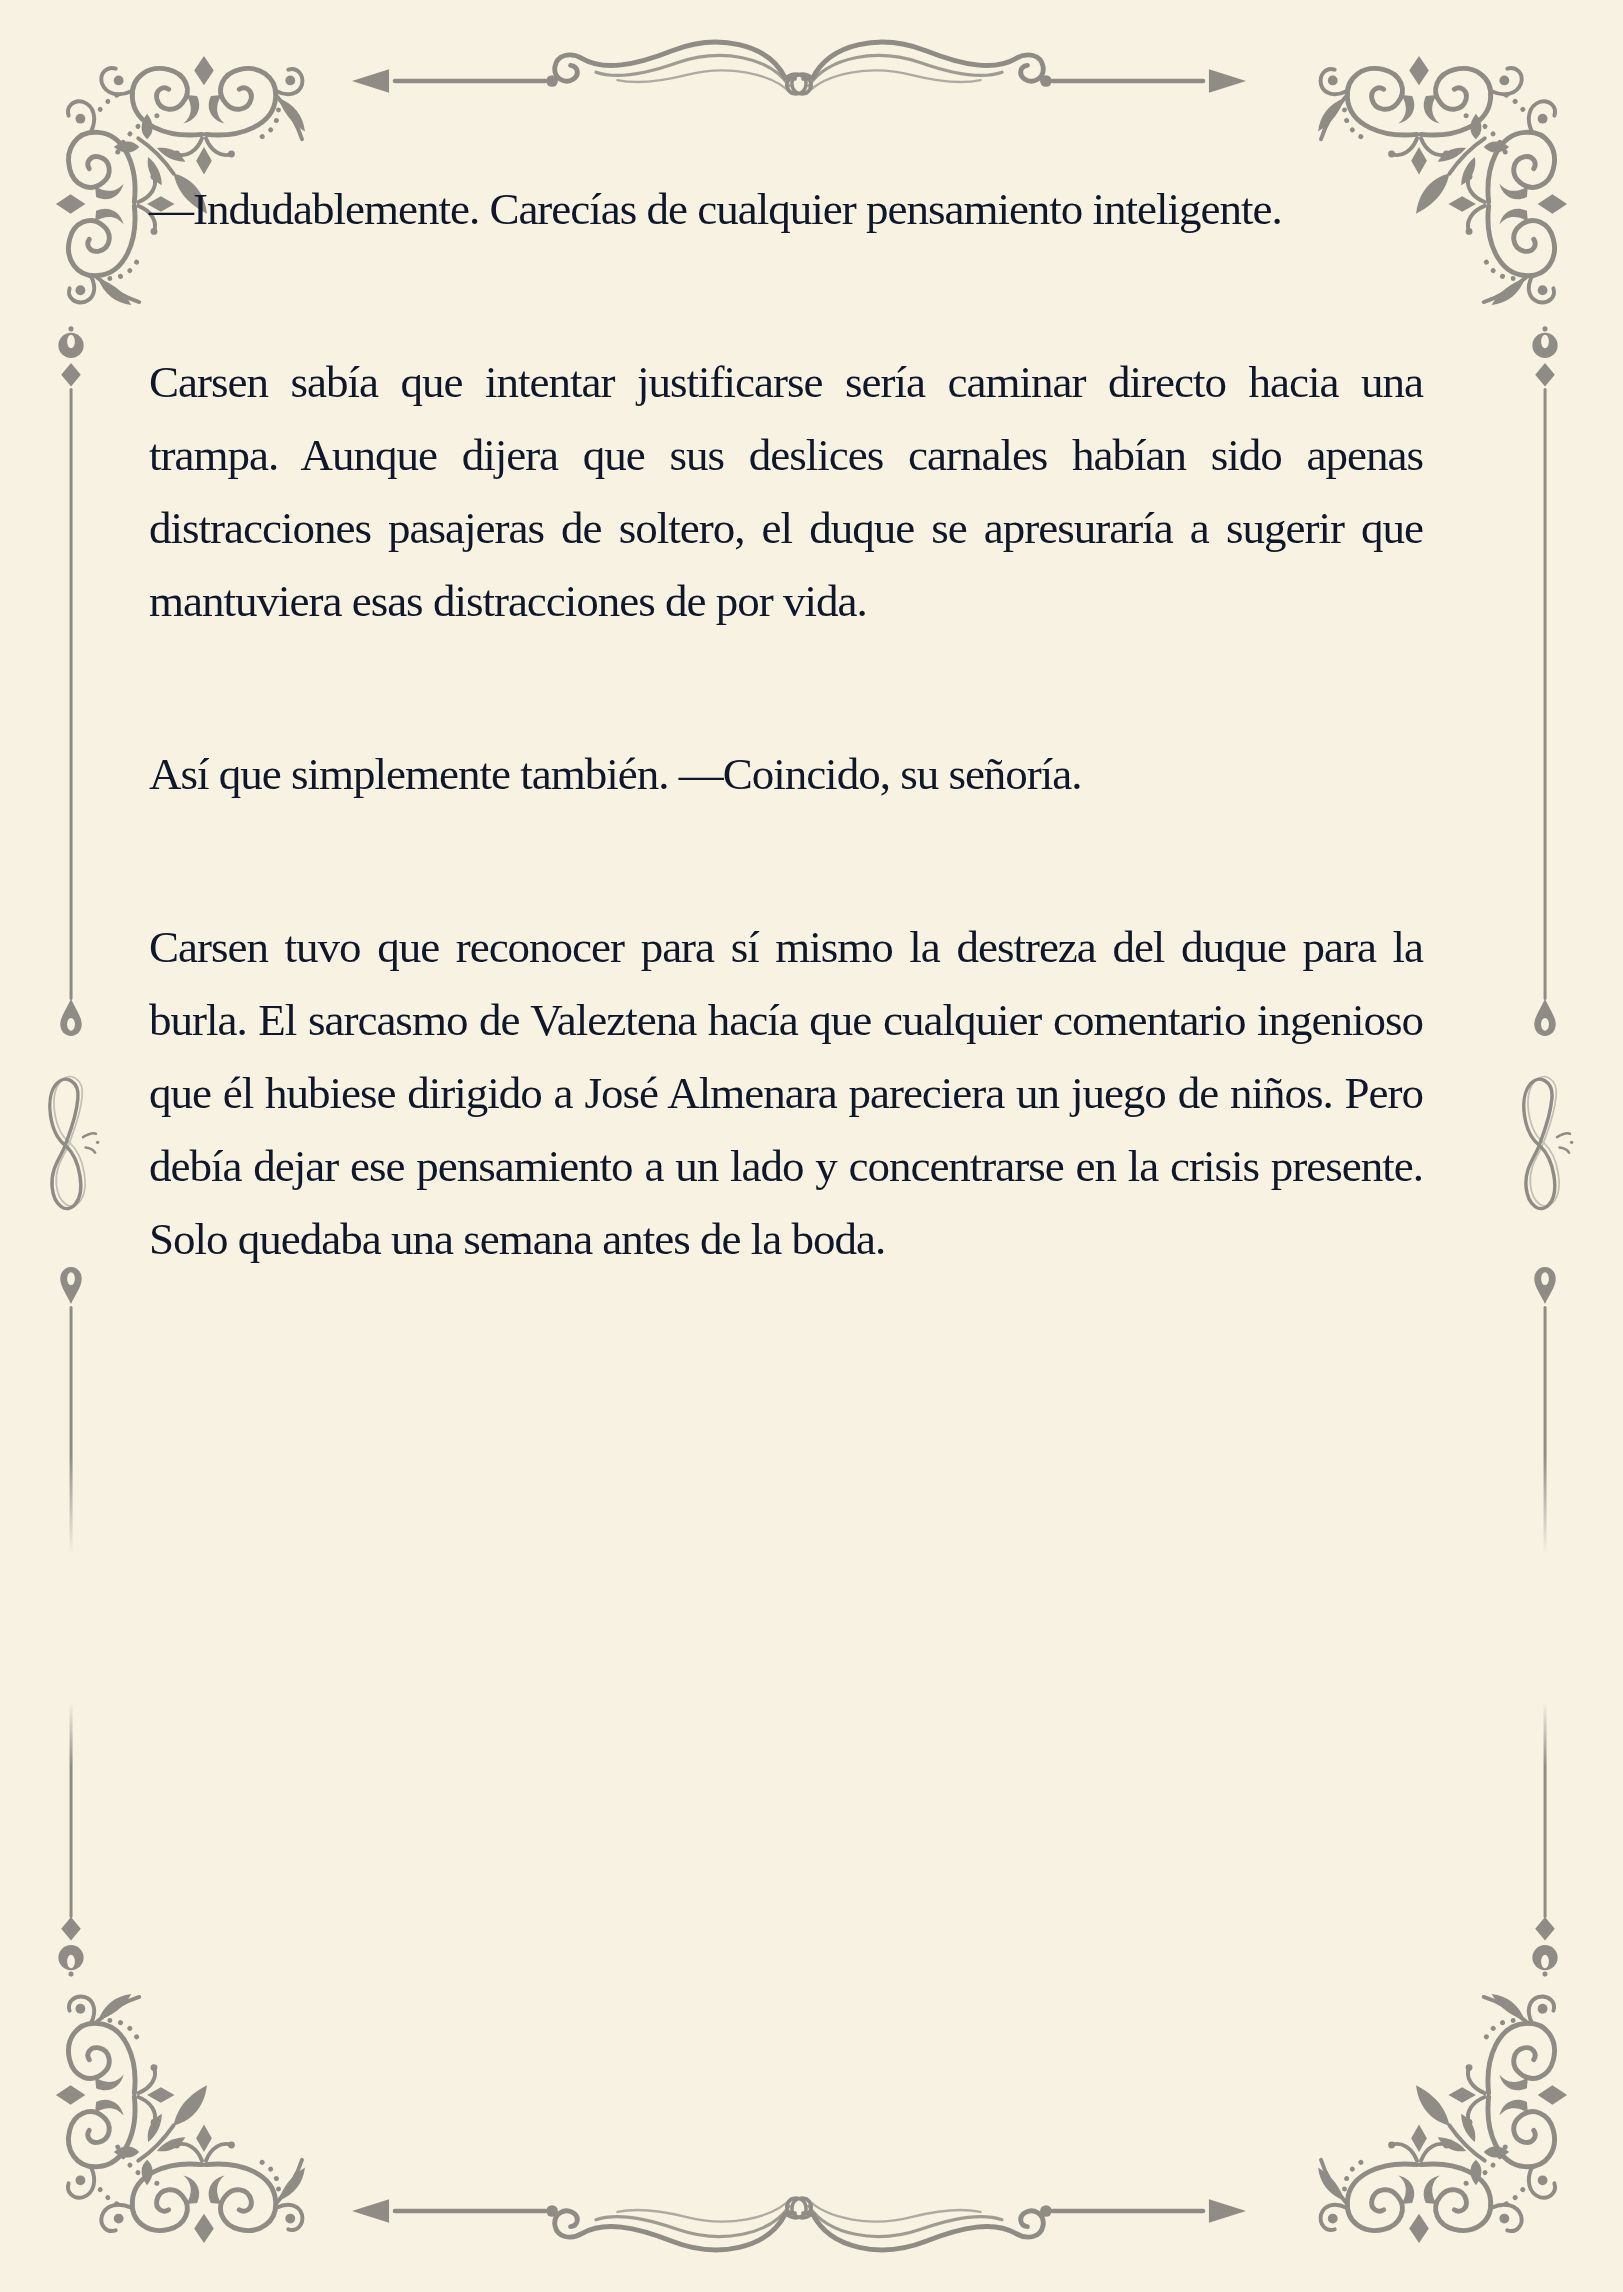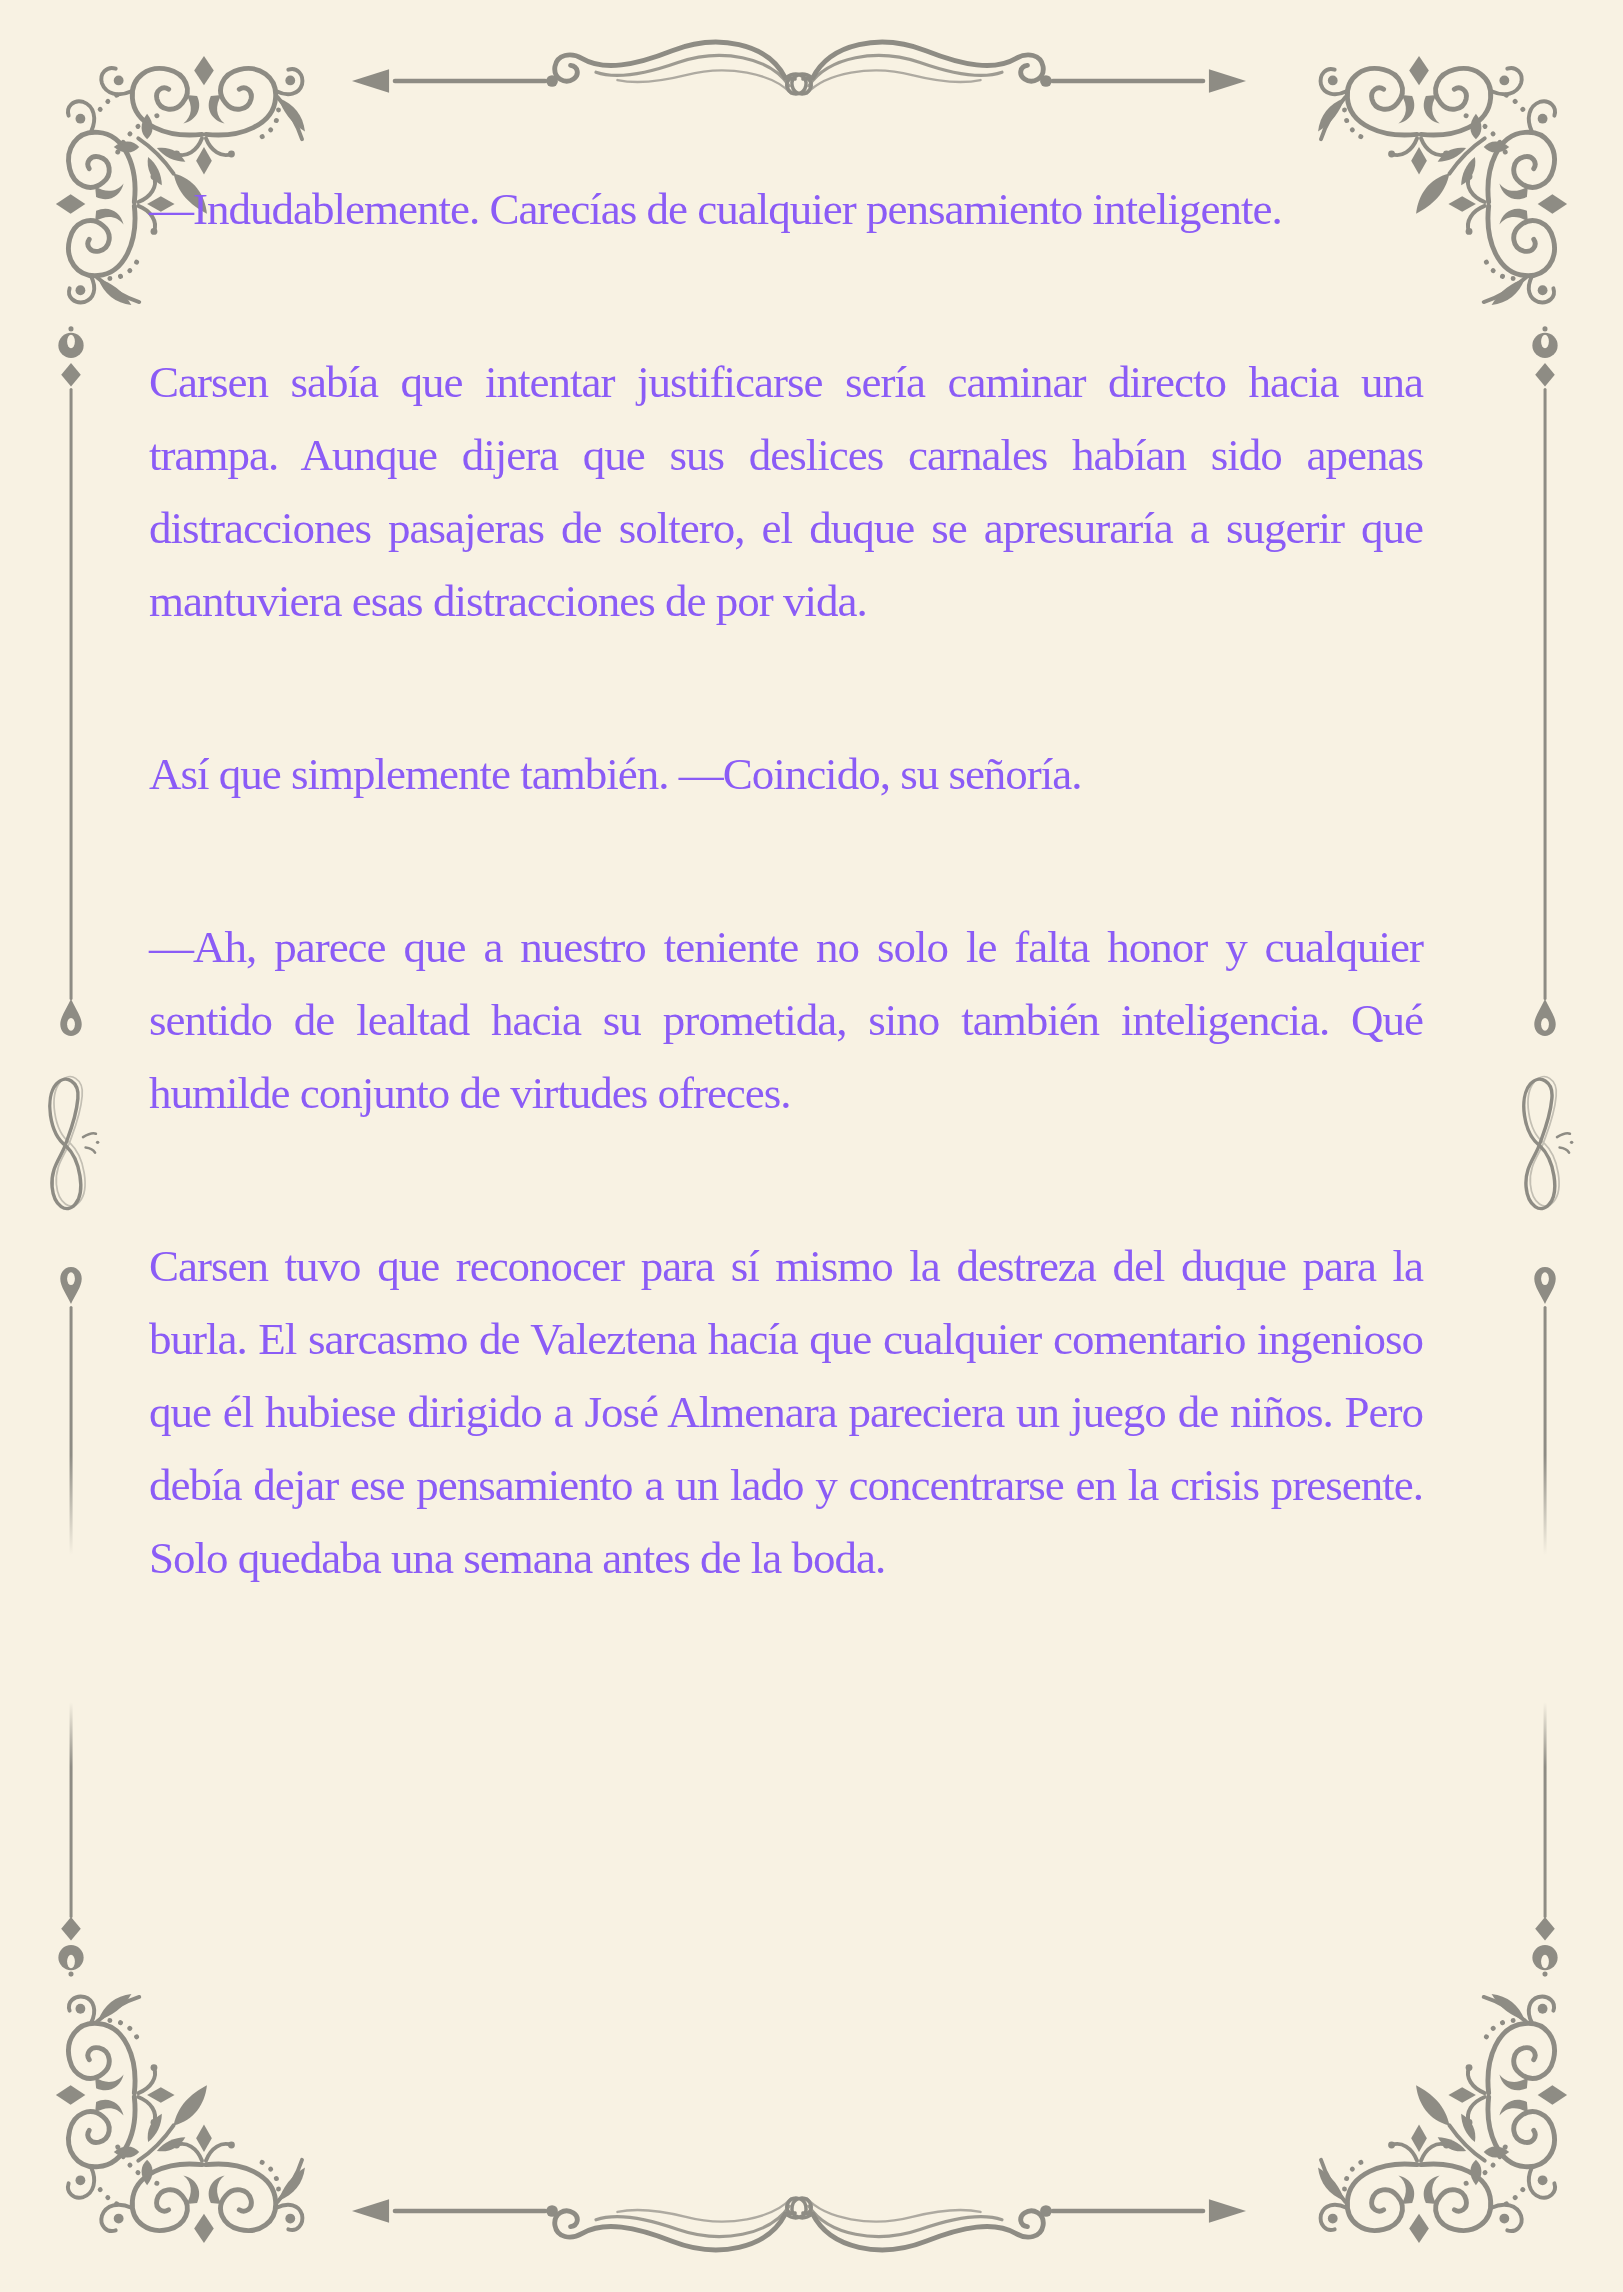--- a/index.html
+++ b/index.html
@@ -34,21 +34,21 @@
   .rule.right{left:1507px;}
   .rule > *{position:absolute;left:50%;transform:translateX(-50%);}
   .vline{width:2.9px;background:#8e8c84;border-radius:2px;}
   .vline.fade-bottom{background:linear-gradient(to bottom,#8e8c84 60%,rgba(142,140,132,0));}
   .vline.fade-top{background:linear-gradient(to top,#8e8c84 70%,rgba(142,140,132,0));}
   .flipY{transform:translateX(-50%) scaleY(-1);}
 
   
   .text-block{
     position:absolute;left:149px;top:173px;width:1274px;
-    color:#8b5cf6;
+    color:#0f172a;
     font-size:45px;line-height:73px;
     letter-spacing:-1px;
     text-align:justify;
   }
   .text-block p{margin:0 0 100px 0;}
   .text-block p:last-child{margin-bottom:0;font-family:Liberation Serif, serif;}
 </style>
 </head>
 <body>
 
@@ -199,18 +199,17 @@
       </svg>
     <svg class="flipY" style="top:1943px" viewBox="0 0 26 36" width="25.5" height="35">
         <use href="#bulbFinial"></use>
       </svg>
   </div>
 
   <div class="text-block">
     <p>—Indudablemente. Carecías de cualquier pensamiento inteligente.</p>
     <p>Carsen sabía que intentar justificarse sería caminar directo hacia una trampa. Aunque dijera que sus deslices carnales habían sido apenas distracciones pasajeras de soltero, el duque se apresuraría a sugerir que mantuviera esas distracciones de por vida.</p>
     <p>Así que simplemente también. —Coincido, su señoría.</p>
-    <p>—Ah, parece que a nuestro teniente no solo le falta honor y cualquier sentido de lealtad hacia su prometida, sino también inteligencia. Qué humilde conjunto de virtudes ofreces.</p>
     <p>Carsen tuvo que reconocer para sí mismo la destreza del duque para la burla. El sarcasmo de Valeztena hacía que cualquier comentario ingenioso que él hubiese dirigido a José Almenara pareciera un juego de niños. Pero debía dejar ese pensamiento a un lado y concentrarse en la crisis presente. Solo quedaba una semana antes de la boda.</p>
   </div>
 
 </div>
 
 
 </body></html>

